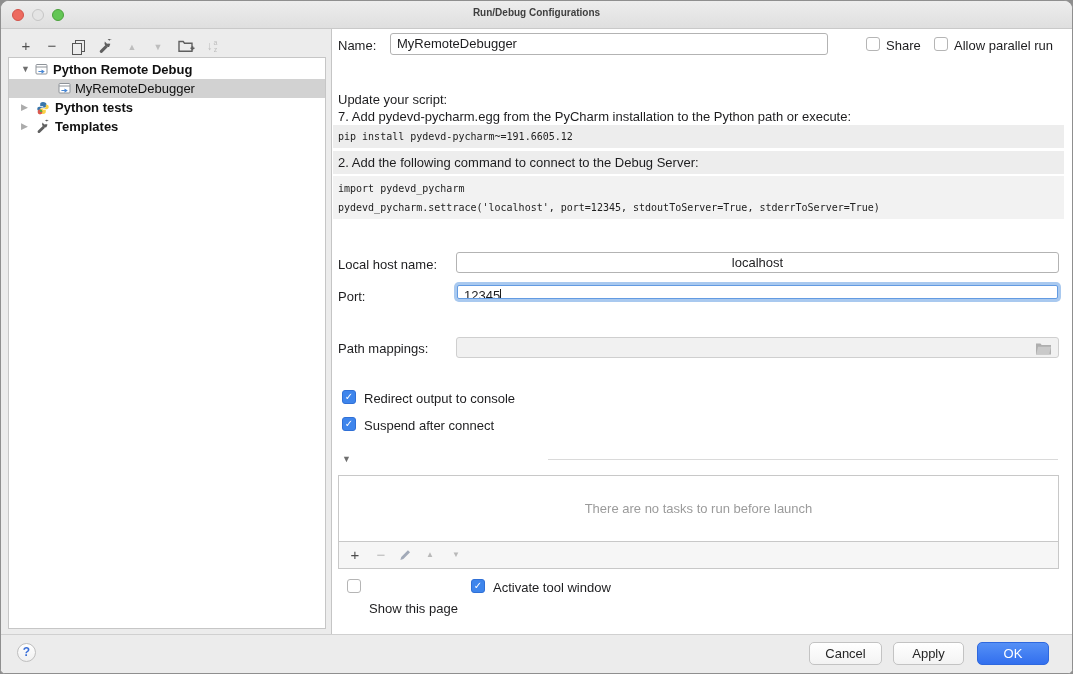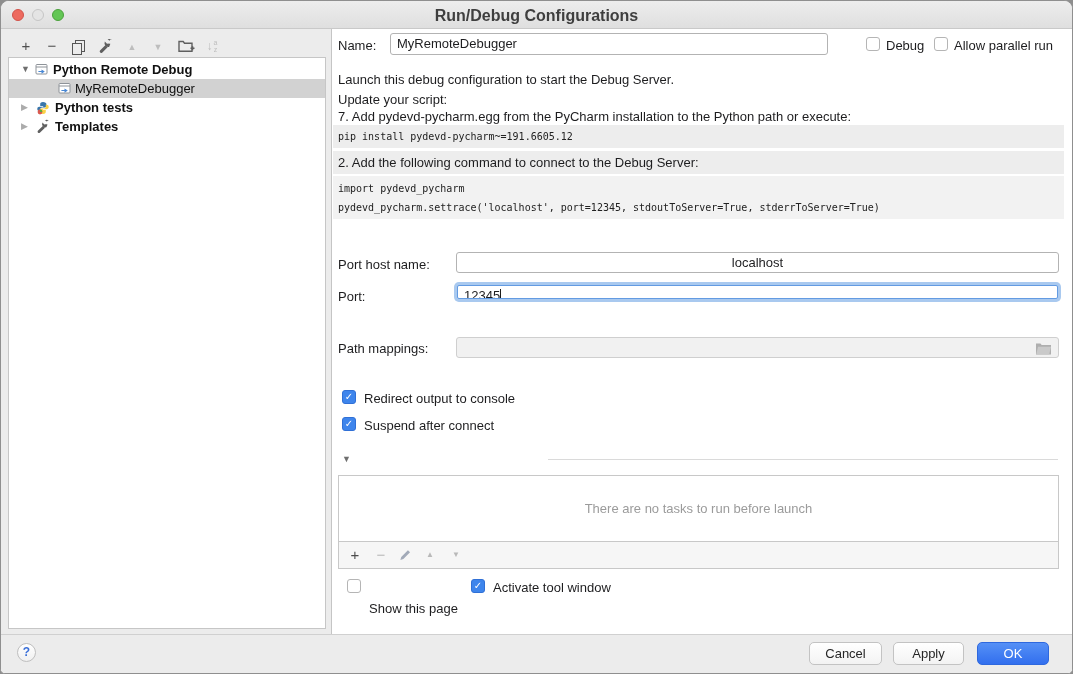--- a/index.html
+++ b/index.html
@@ -3,21 +3,21 @@
 <meta charset="utf-8">
 <style>
   html,body{margin:0;padding:0;background:#8e8e8e;}
   .window{
     position:relative;width:1073px;height:674px;box-sizing:border-box;
     background:#fff;border:1px solid #8f8f8f;border-radius:9px 9px 5px 5px;overflow:hidden;
     font-family:"Liberation Sans","DejaVu Sans",sans-serif;font-size:13px;color:#1d1d1f;
   }
   
   .titlebar{position:absolute;left:0;top:0;right:0;height:27px;background:linear-gradient(#ededed,#dfdfdf);border-bottom:1px solid #c9c9c9;}
-  .title{position:absolute;left:0;right:0;top:6px;text-align:center;font-size:16px;font-weight:600;color:#3f3f3f;}
+  .title{position:absolute;left:0;right:0;top:6px;text-align:center;font-size:10px;font-weight:600;color:#3f3f3f;}
   .tl{position:absolute;top:8px;width:12px;height:12px;border-radius:50%;box-sizing:border-box;}
   .tl.red{left:11px;background:#ed6a5f;border:1px solid #d1524a;}
   .tl.gray{left:31px;background:#e4e4e4;border:1px solid #c5c5c5;}
   .tl.green{left:51px;background:#63c655;border:1px solid #4ba03c;}
   
   .left-panel{position:absolute;left:0;top:28px;width:331px;height:605px;background:#ececec;border-right:1px solid #c5c5c5;box-sizing:border-box;}
   .tbtn{position:absolute;top:6px;width:22px;height:22px;text-align:center;line-height:22px;color:#4f4f4f;cursor:default;}
   .tbtn .g{font-size:15px;}
   .tbtn.disabled{color:#bdbdbd;}
   .tri{font-size:9px;line-height:22px;}
@@ -151,35 +151,34 @@
         <span class="tlabel b" style="left:46px;">Templates</span>
       </div>
     </div>
   </div>
 
   <span class="rlabel" style="left:337px;top:37px;">Name:</span>
   <div class="field" style="left:389px;top:32px;width:438px;height:22px;">
     <span>MyRemoteDebugger</span>
   </div>
   <span class="cb" style="left:865px;top:36px;"></span>
-  <span class="rlabel" style="left:885px;top:37px;">Debug</span>
+  <span class="rlabel" style="left:885px;top:37px;">Share</span>
   <span class="cb" style="left:933px;top:36px;"></span>
   <span class="rlabel" style="left:953px;top:37px;">Allow parallel run</span>
 
-  <span class="rlabel" style="left:337px;top:71px;">Launch this debug configuration to start the Debug Server.</span>
   <span class="rlabel" style="left:337px;top:91px;">Update your script:</span>
   <span class="rlabel" style="left:337px;top:108px;">7. Add pydevd-pycharm.egg from the PyCharm installation to the Python path or execute:</span>
   <div class="band mono" style="top:124px;height:23px;">pip install pydevd-pycharm~=191.6605.12</div>
   <div class="band" style="top:150px;height:23px;">2. Add the following command to connect to the Debug Server:</div>
   <div class="codeblock mono">
     <div>import pydevd_pycharm</div>
     <div>pydevd_pycharm.settrace('localhost', port=12345, stdoutToServer=True, stderrToServer=True)</div>
   </div>
 
-  <span class="rlabel" style="left:337px;top:256px;">Port host name:</span>
+  <span class="rlabel" style="left:337px;top:256px;">Local host name:</span>
   <div class="field" style="left:455px;top:251px;width:603px;height:21px;text-align:center;">
     <span>localhost</span>
   </div>
 
   <span class="rlabel" style="left:337px;top:288px;">Port:</span>
   <div class="field focused" style="left:456px;top:284px;width:601px;height:14px;">
     <span>12345</span><span class="caret"></span>
   </div>
 
   <span class="rlabel" style="left:337px;top:340px;">Path mappings:</span>

